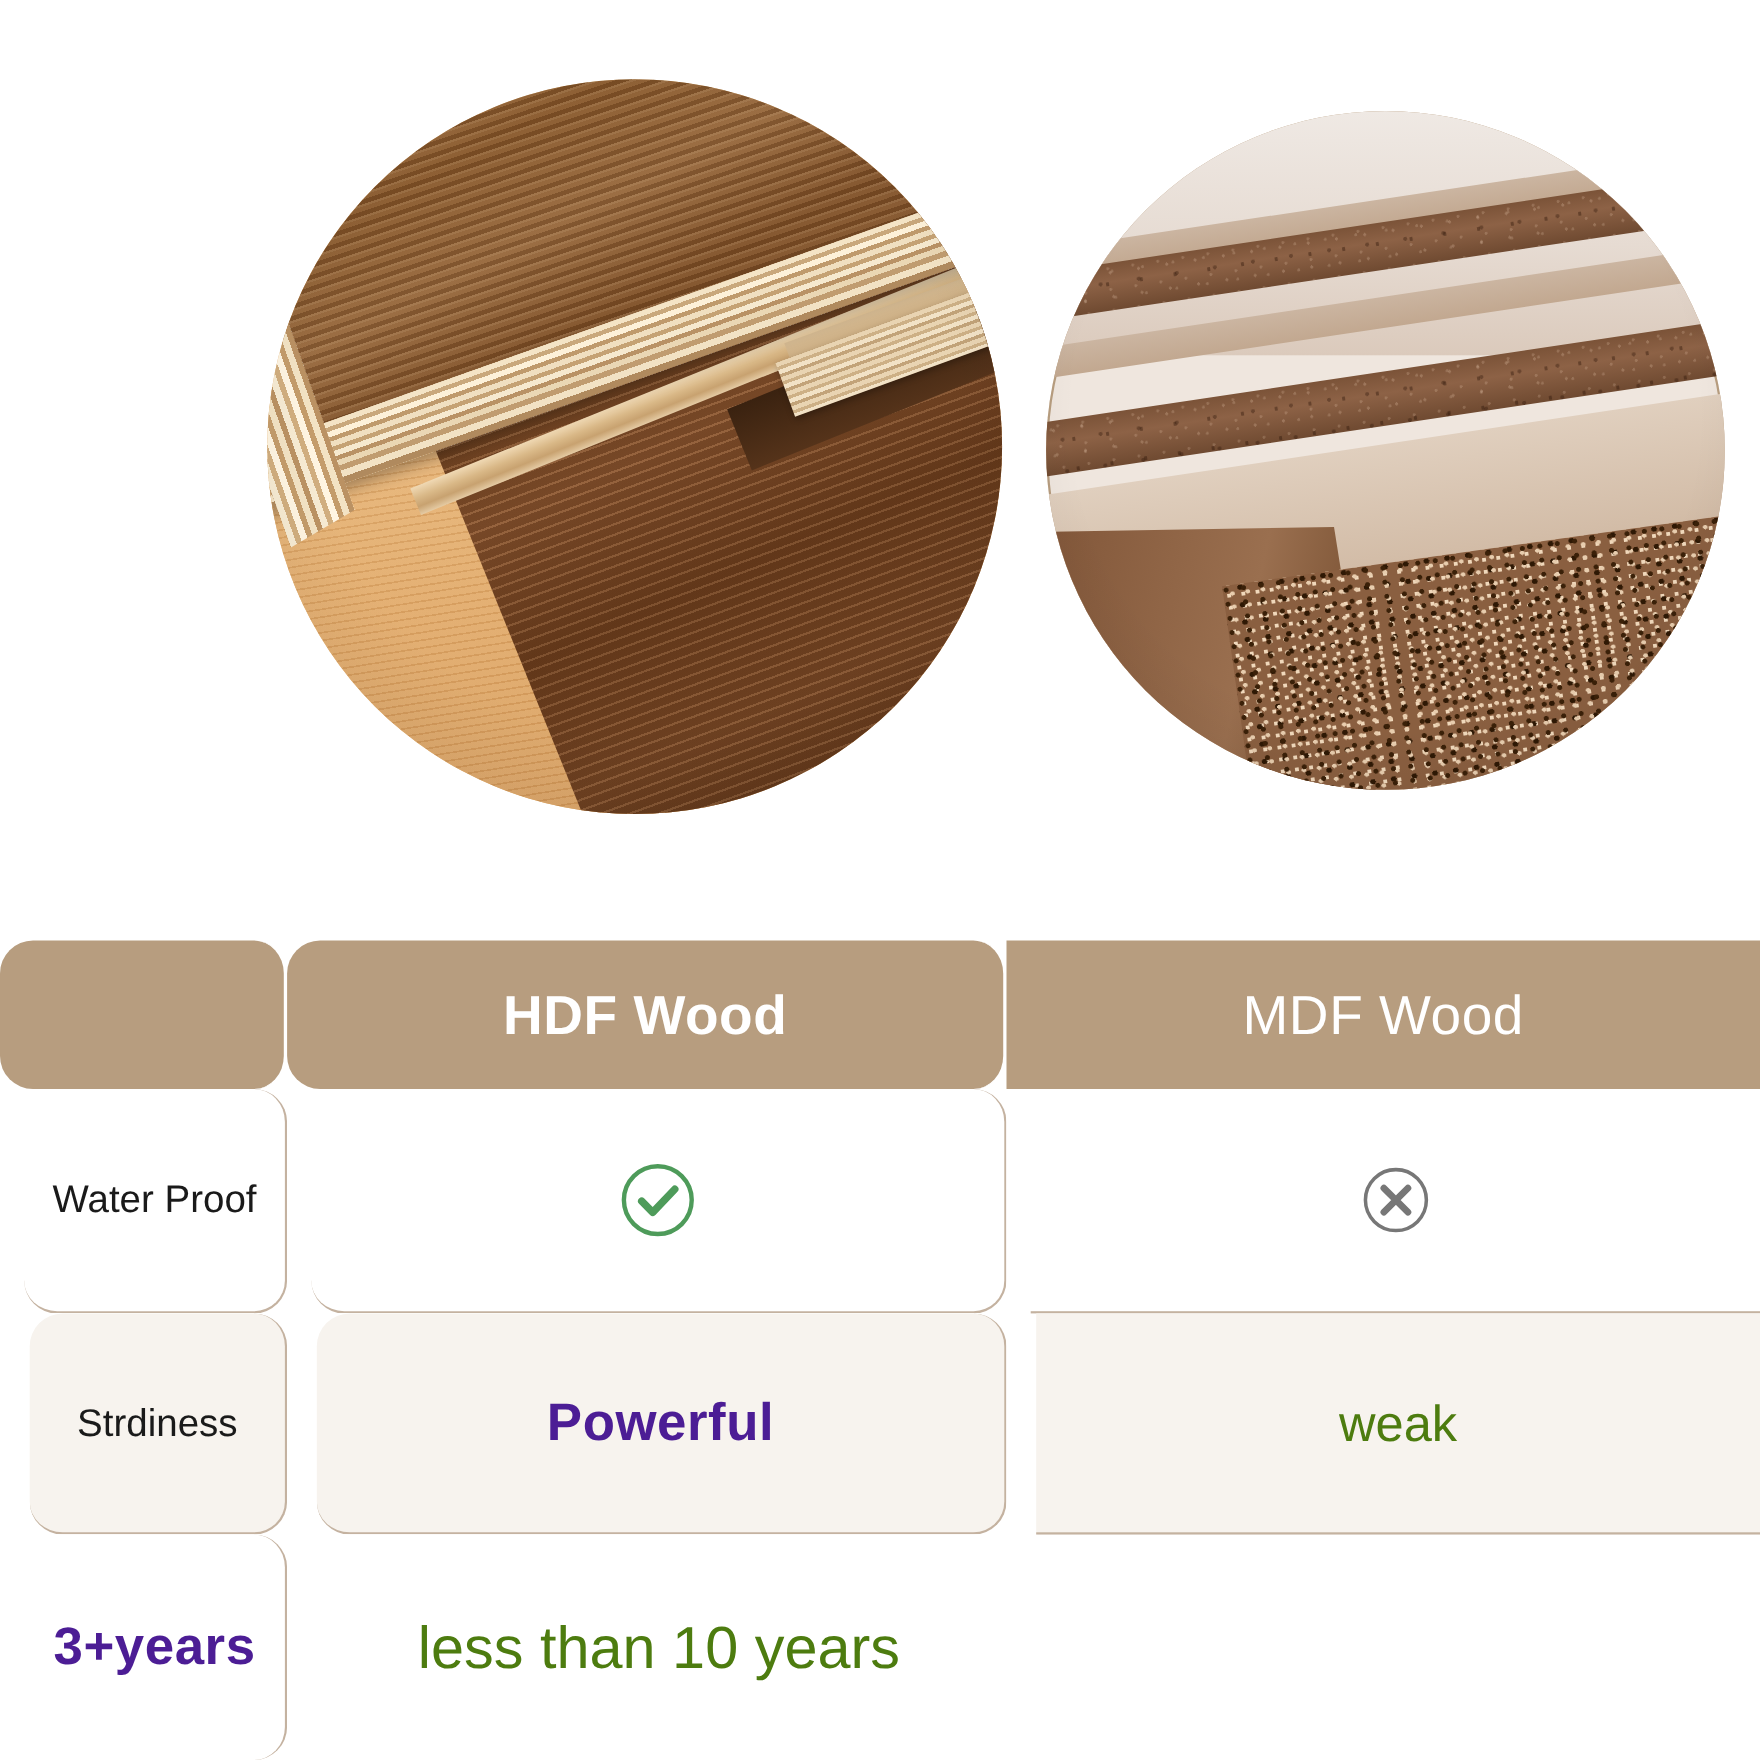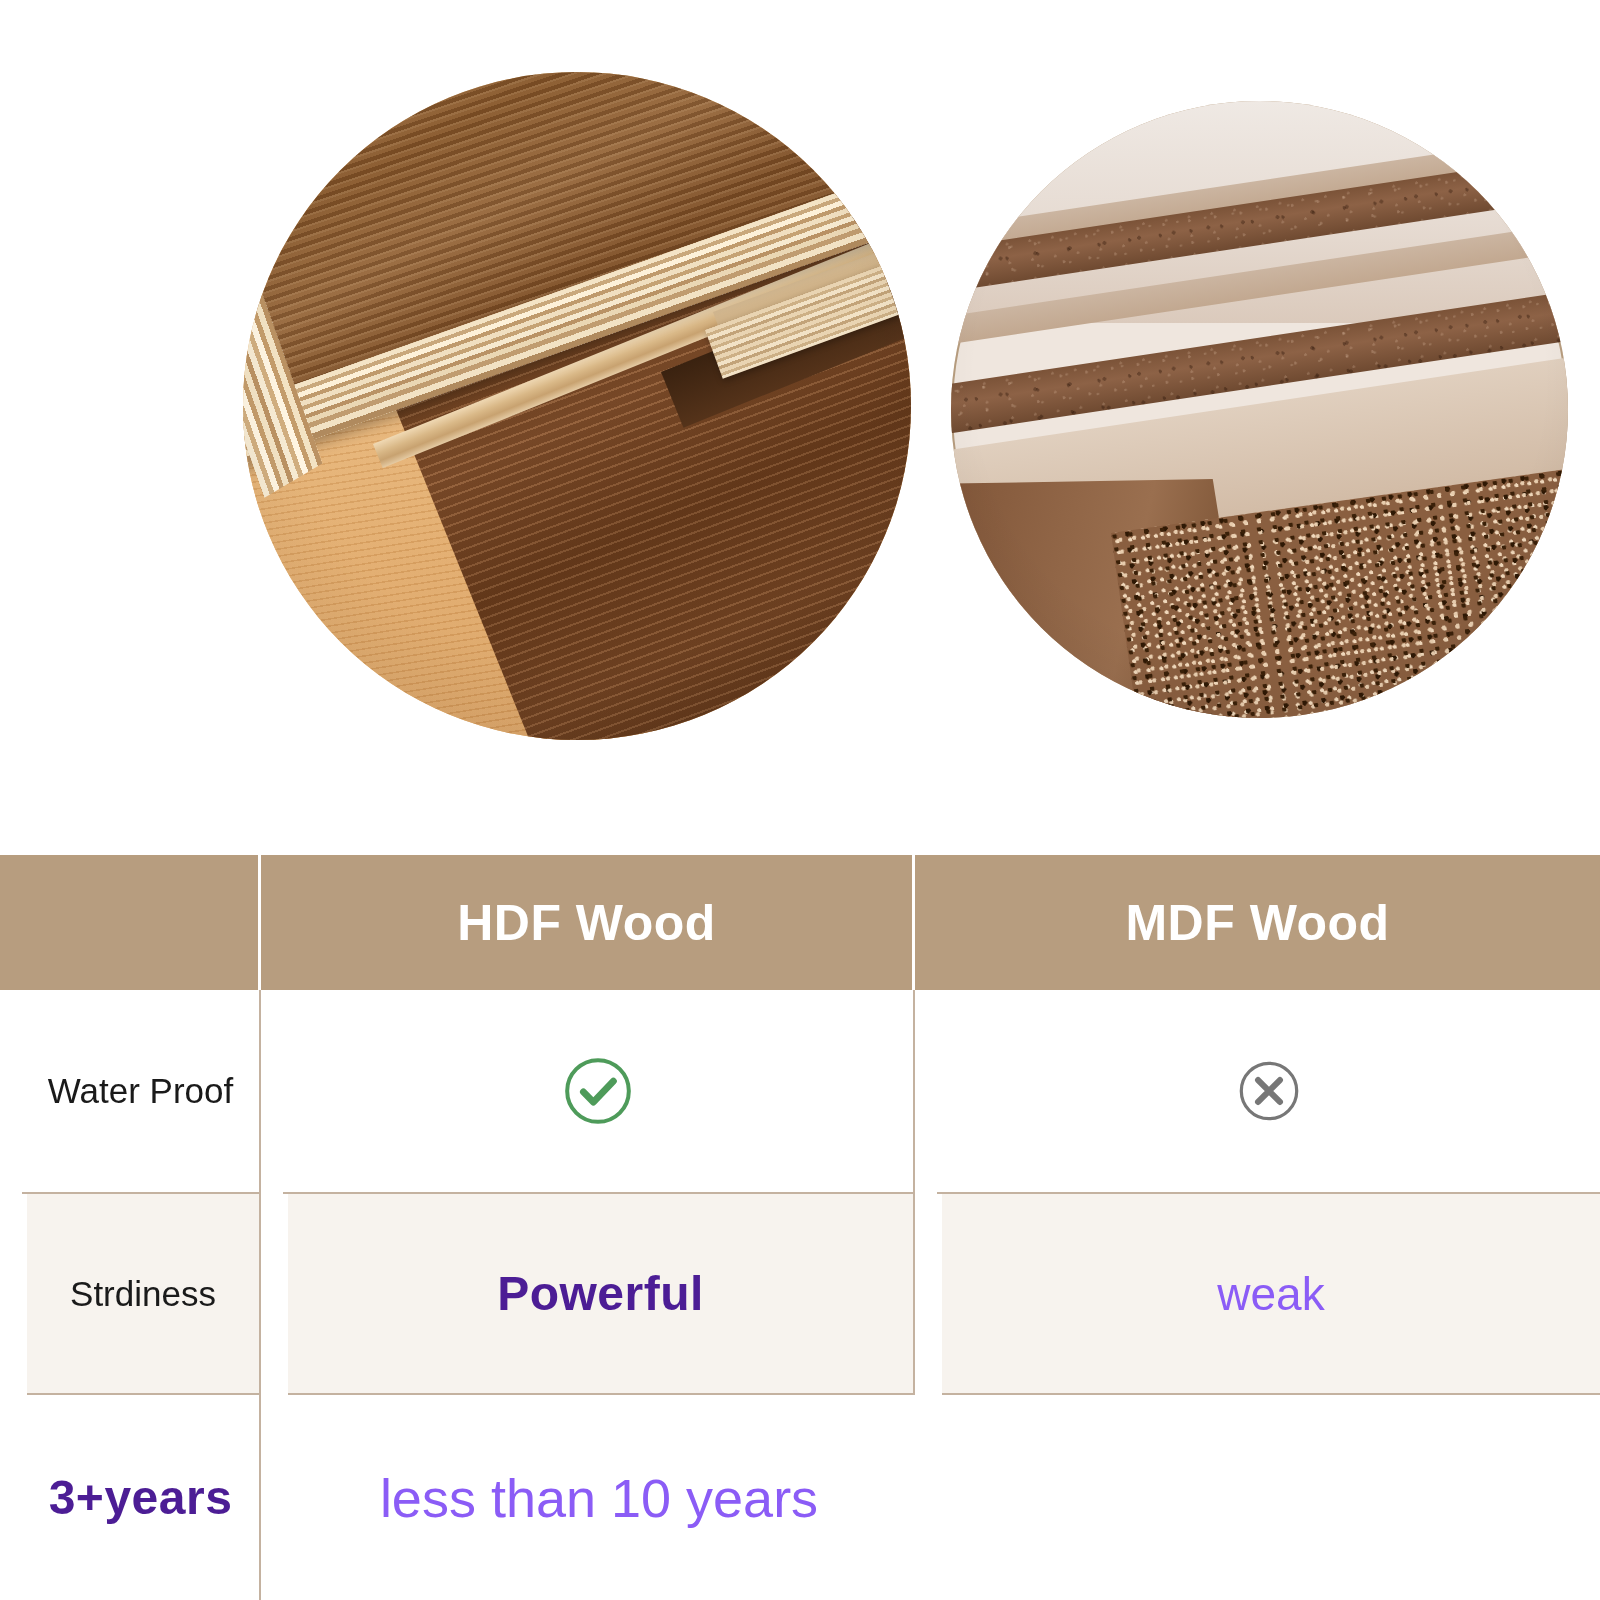--- a/index.html
+++ b/index.html
@@ -212,55 +212,55 @@
     display:grid;
     grid-template-columns:261px 654px 685px;
     grid-template-rows:135px 204px 201px 205px;
     border-collapse:collapse;
   }
   .cell{
     display:flex;align-items:center;justify-content:center;
     box-sizing:border-box;
     position:relative;
   }
-  .vline{ border-right:2px solid #c4b2a0; }
+  .vline{ border-right:2px solid #c4b2a0;border-radius:30px; }
   .hline{ border-bottom:2px solid #c4b2a0; }
 
   
   .hdr{ background:#b79d7f; border-bottom:none; }
   .hdr.vline{ border-right:3px solid #ffffff; }
   .hdr-label-cell{ background:#b79d7f; }
   .hdr-text{
     color:#ffffff;
     font-size:50px;
     line-height:1;
     letter-spacing:.5px;
   }
   .hdr-text.bold{ font-weight:bold; }
-  .hdr-text.light{ font-weight:bold; }
+  .hdr-text.light{ font-weight:normal; }
 
   
   .row-white{ background:#ffffff;margin-left:22px; }
   .row-cream{ background:#f7f3ee;margin-left:27px; }
 
   .row-label{
     font-size:35px;
     color:#1a1a1a;
     font-weight:normal;
   }
   .val-accent{
     font-size:48px;
     font-weight:bold;
     color:#4c1d95;
     letter-spacing:.5px;
   }
   .val-plain{
     font-size:46px;
     font-weight:normal;
-    color:#8b5cf6;
+    color:#4d7c0f;
     text-align:center;
   }
   .val-plain.small{ font-size:54px; }
 
   
   .icon-check svg, .icon-cross svg{ display:block; }
 </style>
 </head>
 <body>
 

